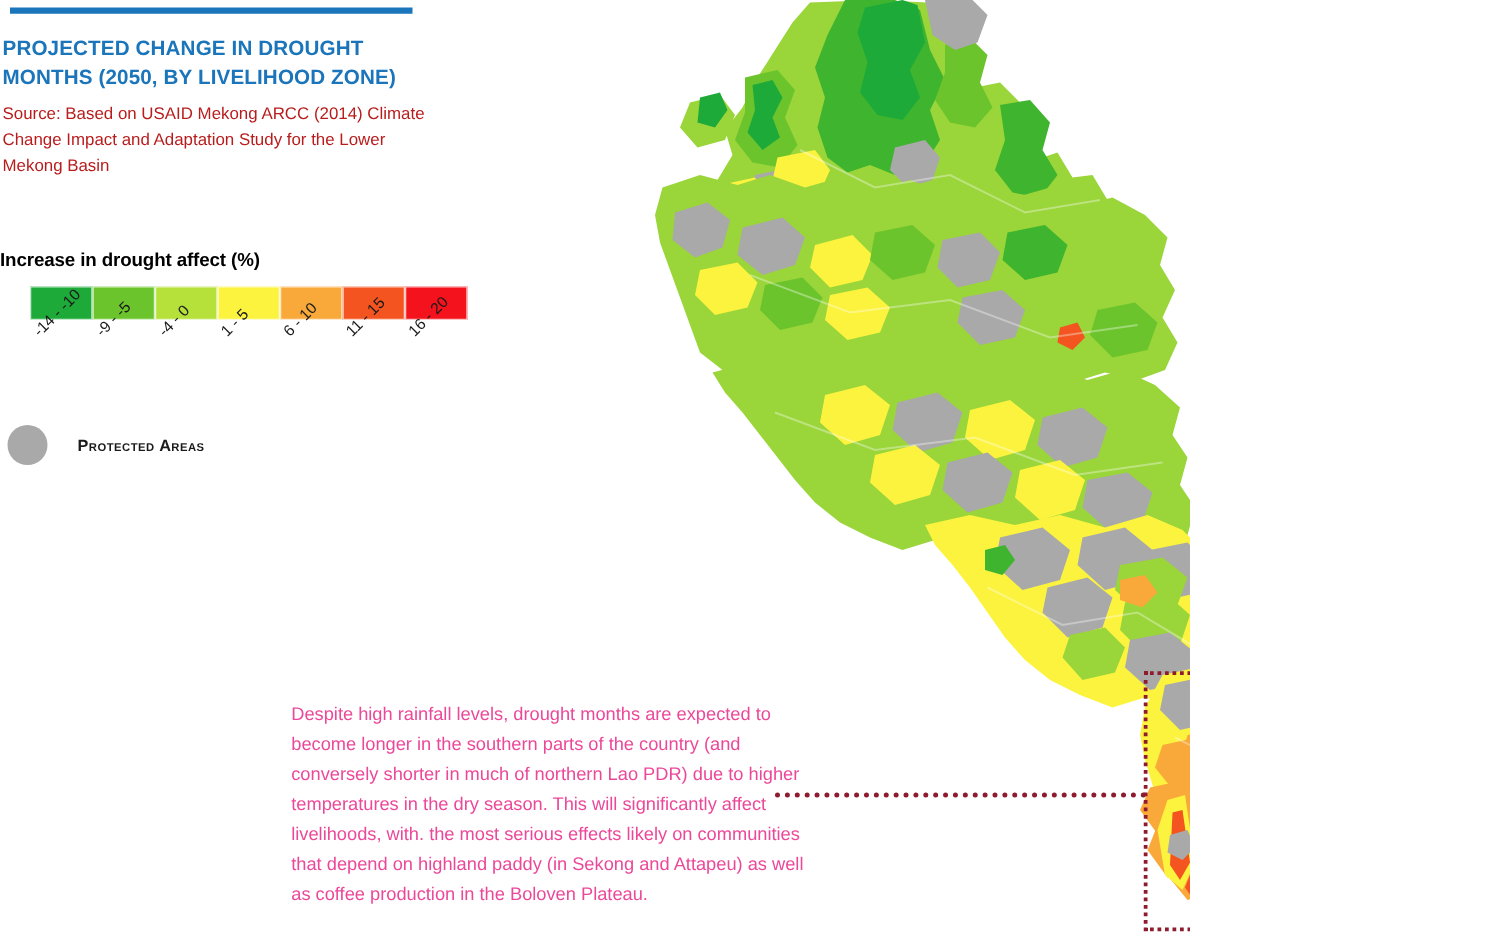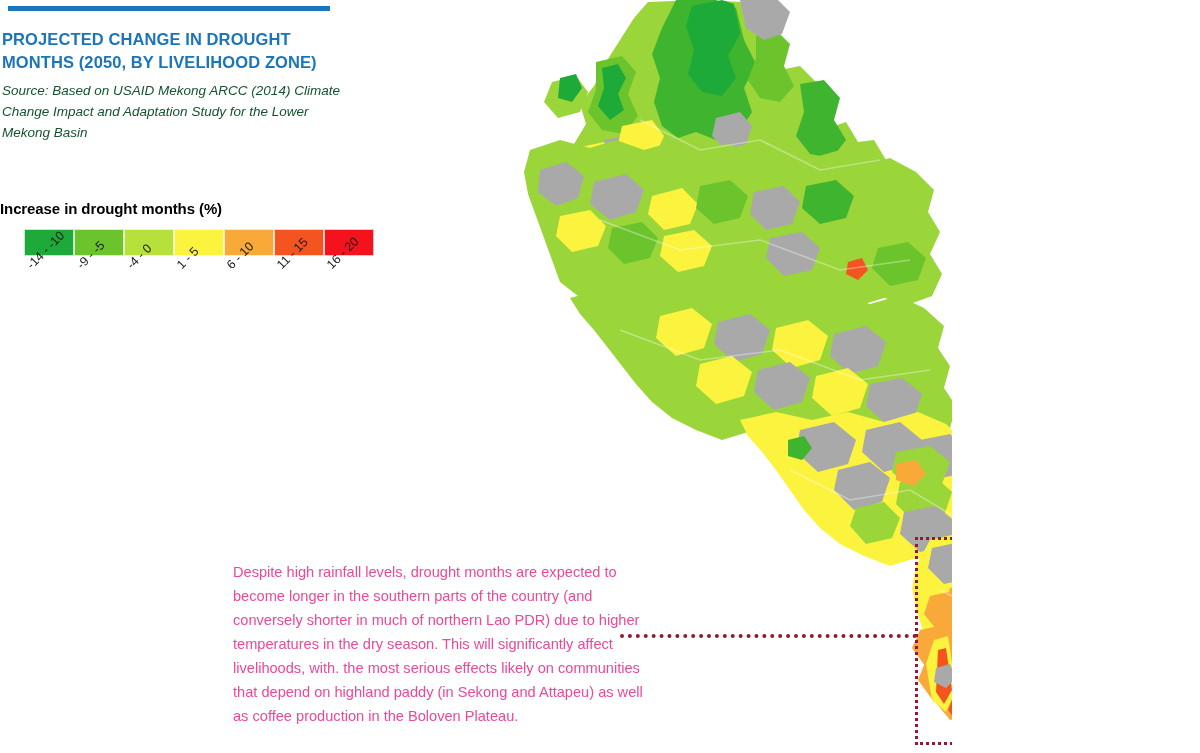--- a/index.html
+++ b/index.html
@@ -36,26 +36,25 @@
   #page-title {
     color: #1b75bb;
     font-size: 16.5px;
     font-weight: bold;
     line-height: 1.38;
     letter-spacing: 0.1px;
     text-transform: uppercase;
     margin: 0;
   }
   #source-note {
-    color: #14532d;
+    color: #b91c1c;
     font-size: 13.5px;
     line-height: 1.58;
     margin: 6px 0 0 0;
     max-width: 350px;
-    font-style: italic;
   }
 
   
   #legend {
     position: absolute;
     left: 0px;
     top: 200px;
     width: 400px;
   }
   #legend-title {
@@ -330,21 +329,21 @@
   <div id="callout-box"></div>
 
   <div id="top-rule"></div>
 
   <div id="title-block">
     <h1 id="page-title">PROJECTED CHANGE IN DROUGHT MONTHS (2050, BY LIVELIHOOD ZONE)</h1>
     <p id="source-note">Source: Based on USAID Mekong ARCC (2014) Climate Change Impact and Adaptation Study for the Lower Mekong Basin</p>
   </div>
 
   <div id="legend">
-    <div id="legend-title">Increase in drought months (%)</div>
+    <div id="legend-title">Increase in drought affect (%)</div>
 
     <div id="legend-ramp">
       <div class="legend-swatch" style="background:#1eaa39"></div>
       <div class="legend-swatch" style="background:#6cc42c"></div>
       <div class="legend-swatch" style="background:#b6e03a"></div>
       <div class="legend-swatch" style="background:#fcf33f"></div>
       <div class="legend-swatch" style="background:#f9a93a"></div>
       <div class="legend-swatch" style="background:#f4541f"></div>
       <div class="legend-swatch" style="background:#f4131c"></div>
     </div>
@@ -353,16 +352,20 @@
       <span class="legend-label" style="left:0px">-14 - -10</span>
       <span class="legend-label" style="left:50px">-9 - -5</span>
       <span class="legend-label" style="left:100px">-4 - 0</span>
       <span class="legend-label" style="left:150px">1 - 5</span>
       <span class="legend-label" style="left:200px">6 - 10</span>
       <span class="legend-label" style="left:250px">11 - 15</span>
       <span class="legend-label" style="left:300px">16 - 20</span>
     </div>
   </div>
 
+  <div id="protected-key">
+    <div id="protected-dot"></div>
+    <div id="protected-label">Protected Areas</div>
+  </div>
 
   <p id="body-text">Despite high rainfall levels, drought months are expected to become longer in the southern parts of the country (and conversely shorter in much of northern Lao PDR) due to higher temperatures in the dry season. This will significantly affect livelihoods, with. the most serious effects likely on communities that depend on highland paddy (in Sekong and Attapeu) as well as coffee production in the Boloven Plateau.</p>
 
 </div>
 
 </body></html>

